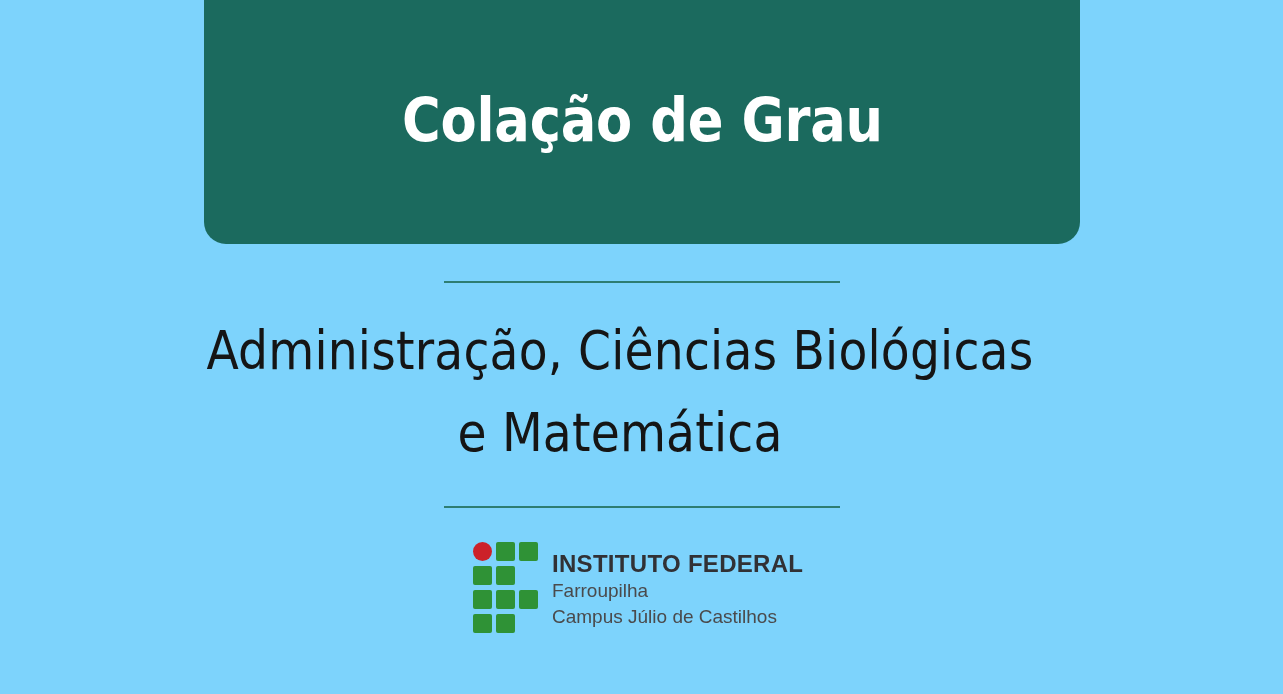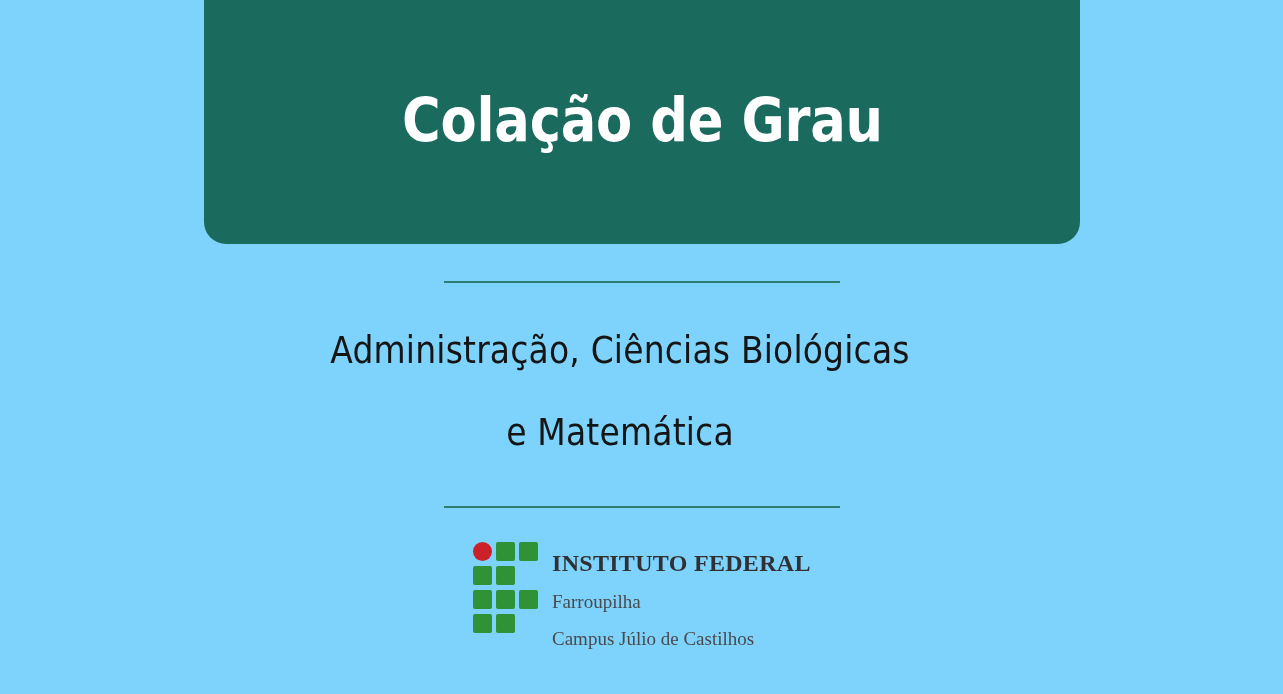--- a/index.html
+++ b/index.html
@@ -66,21 +66,21 @@
   
   .subtitle {
     position: absolute;
     left: 0;
     top: 310px;
     width: 1240px;
     text-align: center;
     color: #151515;
     font-family: "DejaVu Sans Condensed", "Liberation Sans Narrow", "Liberation Sans", sans-serif;
     font-weight: 300;
-    font-size: 37px;
+    font-size: 53px;
     line-height: 82px;
     letter-spacing: 0.2px;
   }
   .subtitle-line {
     display: block;
     white-space: nowrap;
     transform: scaleX(0.99);
   }
 
   
@@ -115,37 +115,37 @@
   .c3 { left: 46px; }
   .r1 { top: 0px; }
   .r2 { top: 24px; }
   .r3 { top: 48px; }
   .r4 { top: 72px; }
 
   .logo-text {
     margin-left: 13px;
     padding-top: 9px;
     color: #3a3a3c;
-    font-family: Liberation Serif, serif;
+    font-family: Liberation Sans, sans-serif;
   }
   .logo-name {
     font-size: 24px;
     font-weight: 700;
     letter-spacing: 0.3px;
     line-height: 1.08;
     color: #313135;
     white-space: nowrap;
   }
   .logo-sub {
     font-size: 19px;
     font-weight: 400;
     line-height: 1.26;
     color: #4a4a4c;
     white-space: nowrap;
-    margin-top: 13px;
+    margin-top: 2px;
   }
 </style>
 </head>
 <body>
 
 <div class="slide">
 
   <div class="header-card">
     <h1 class="header-title">Colação de Grau</h1>
   </div>

